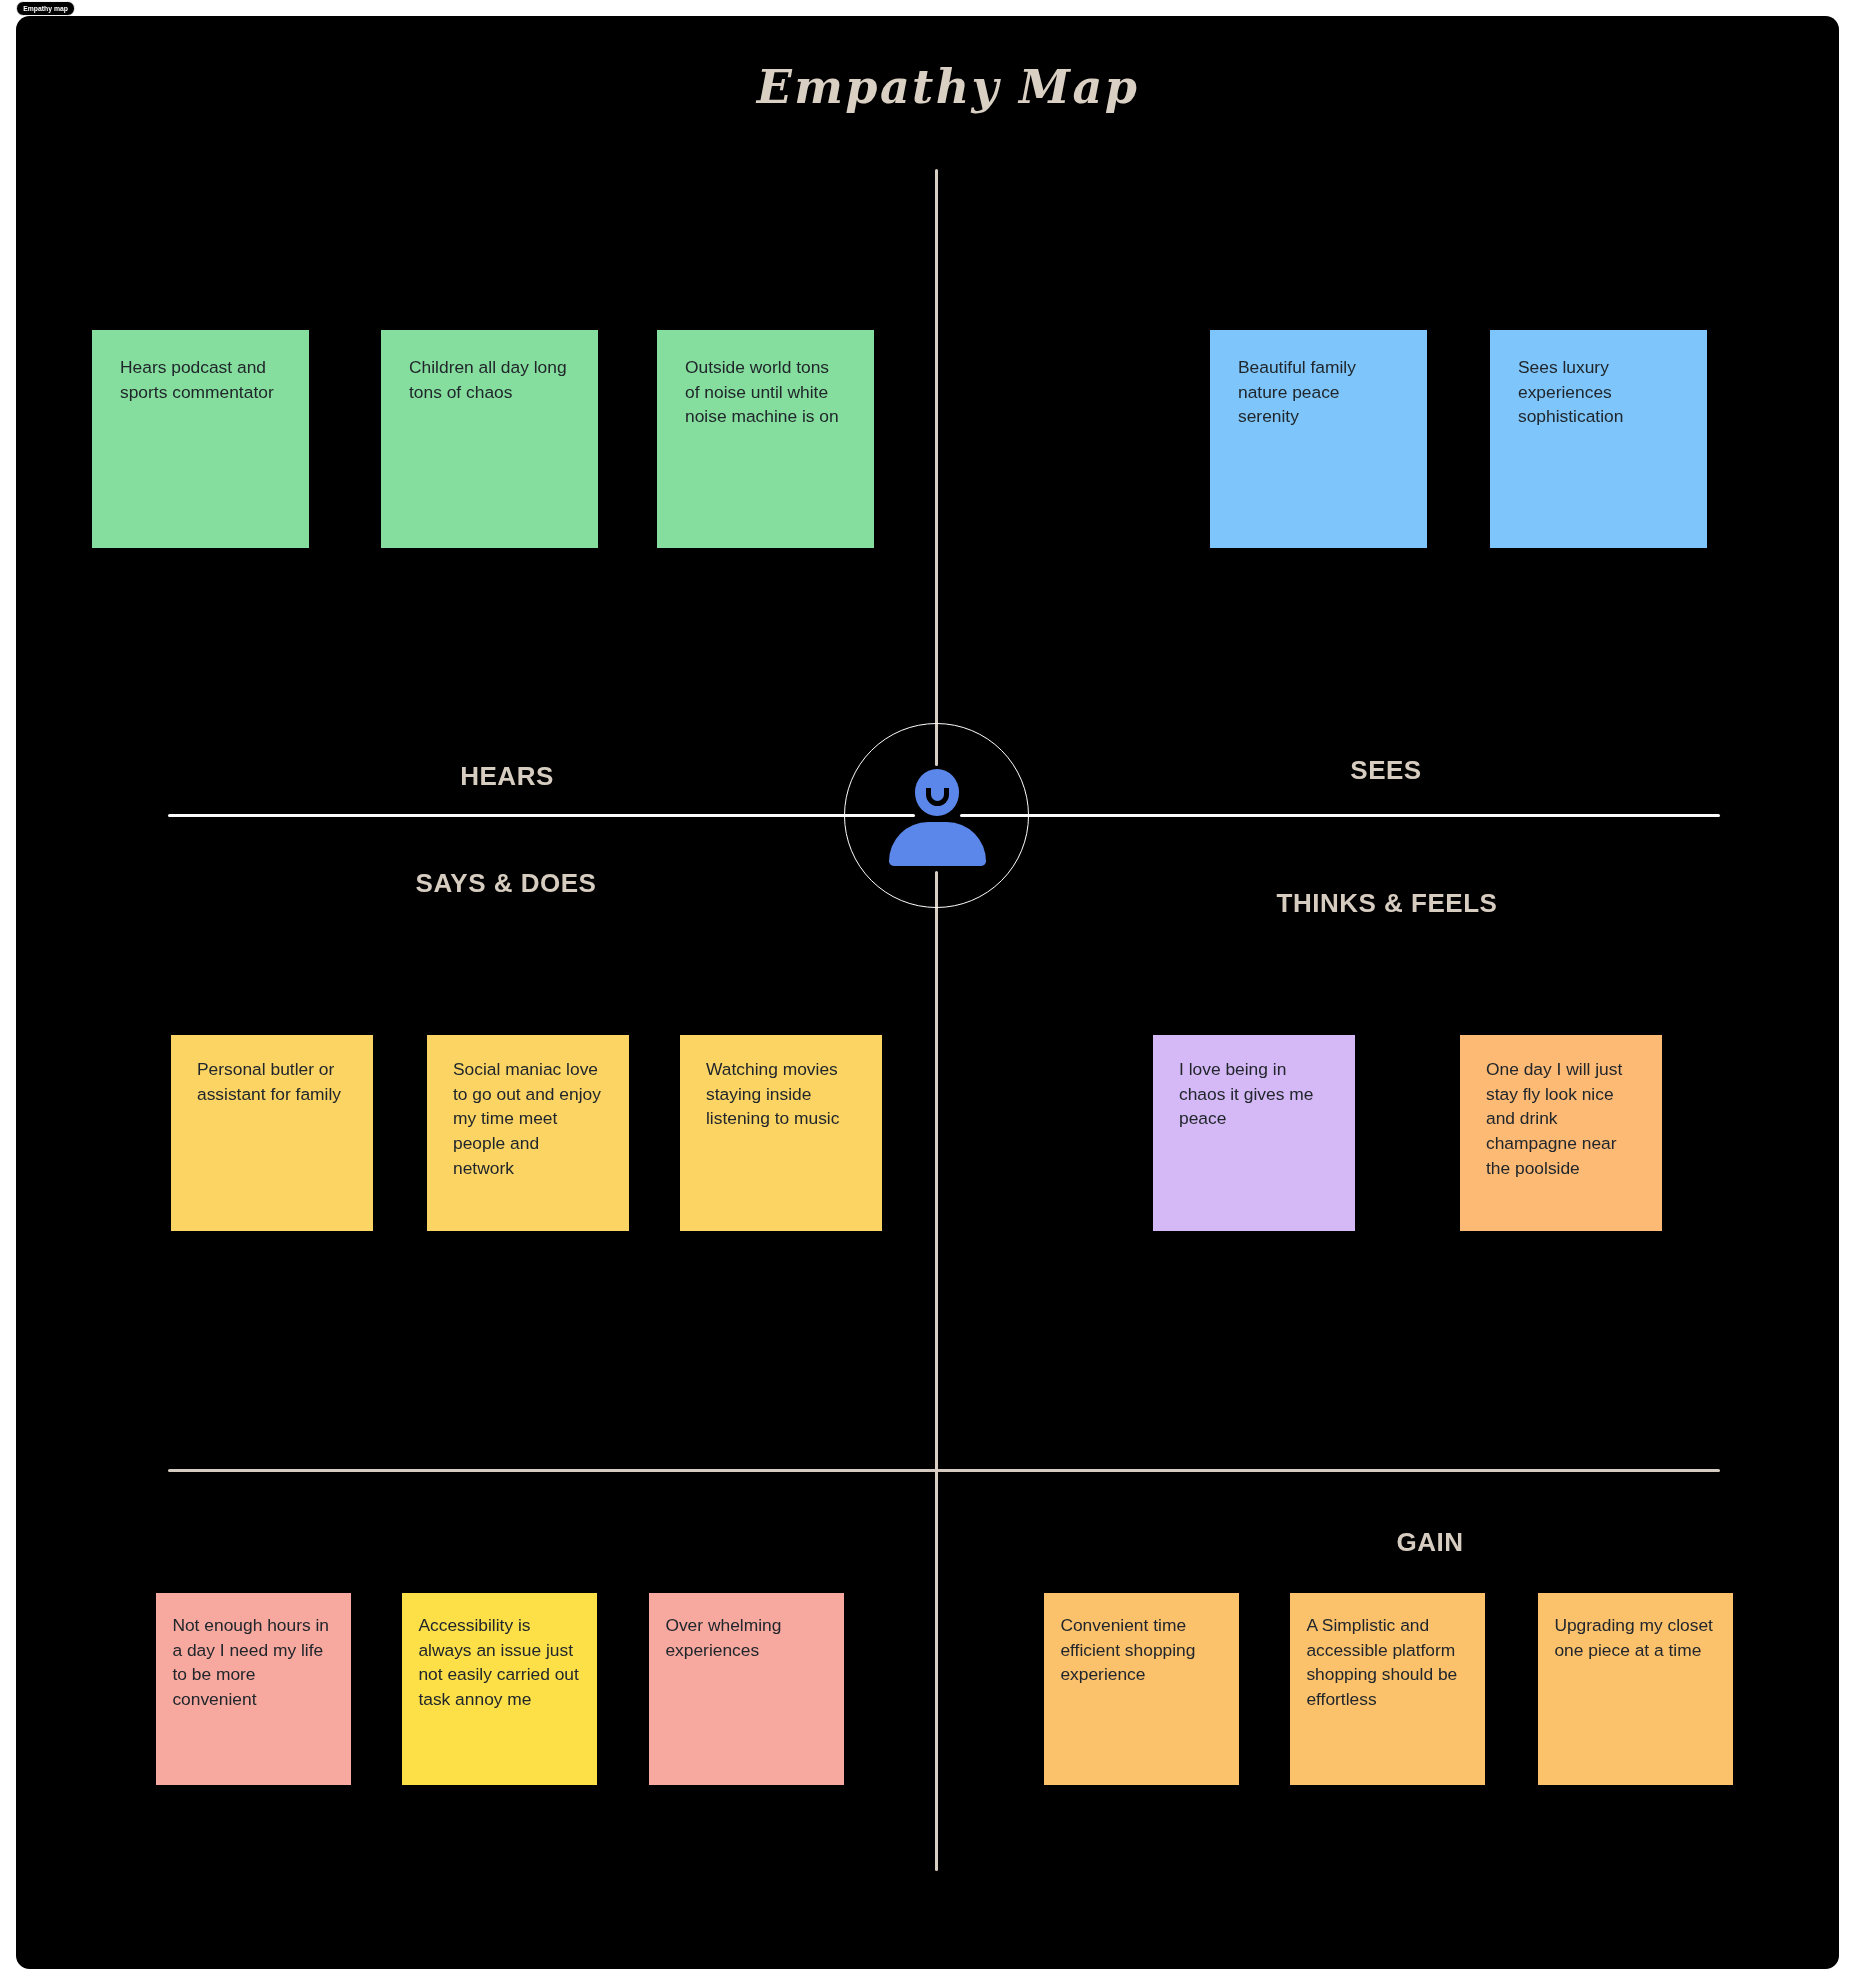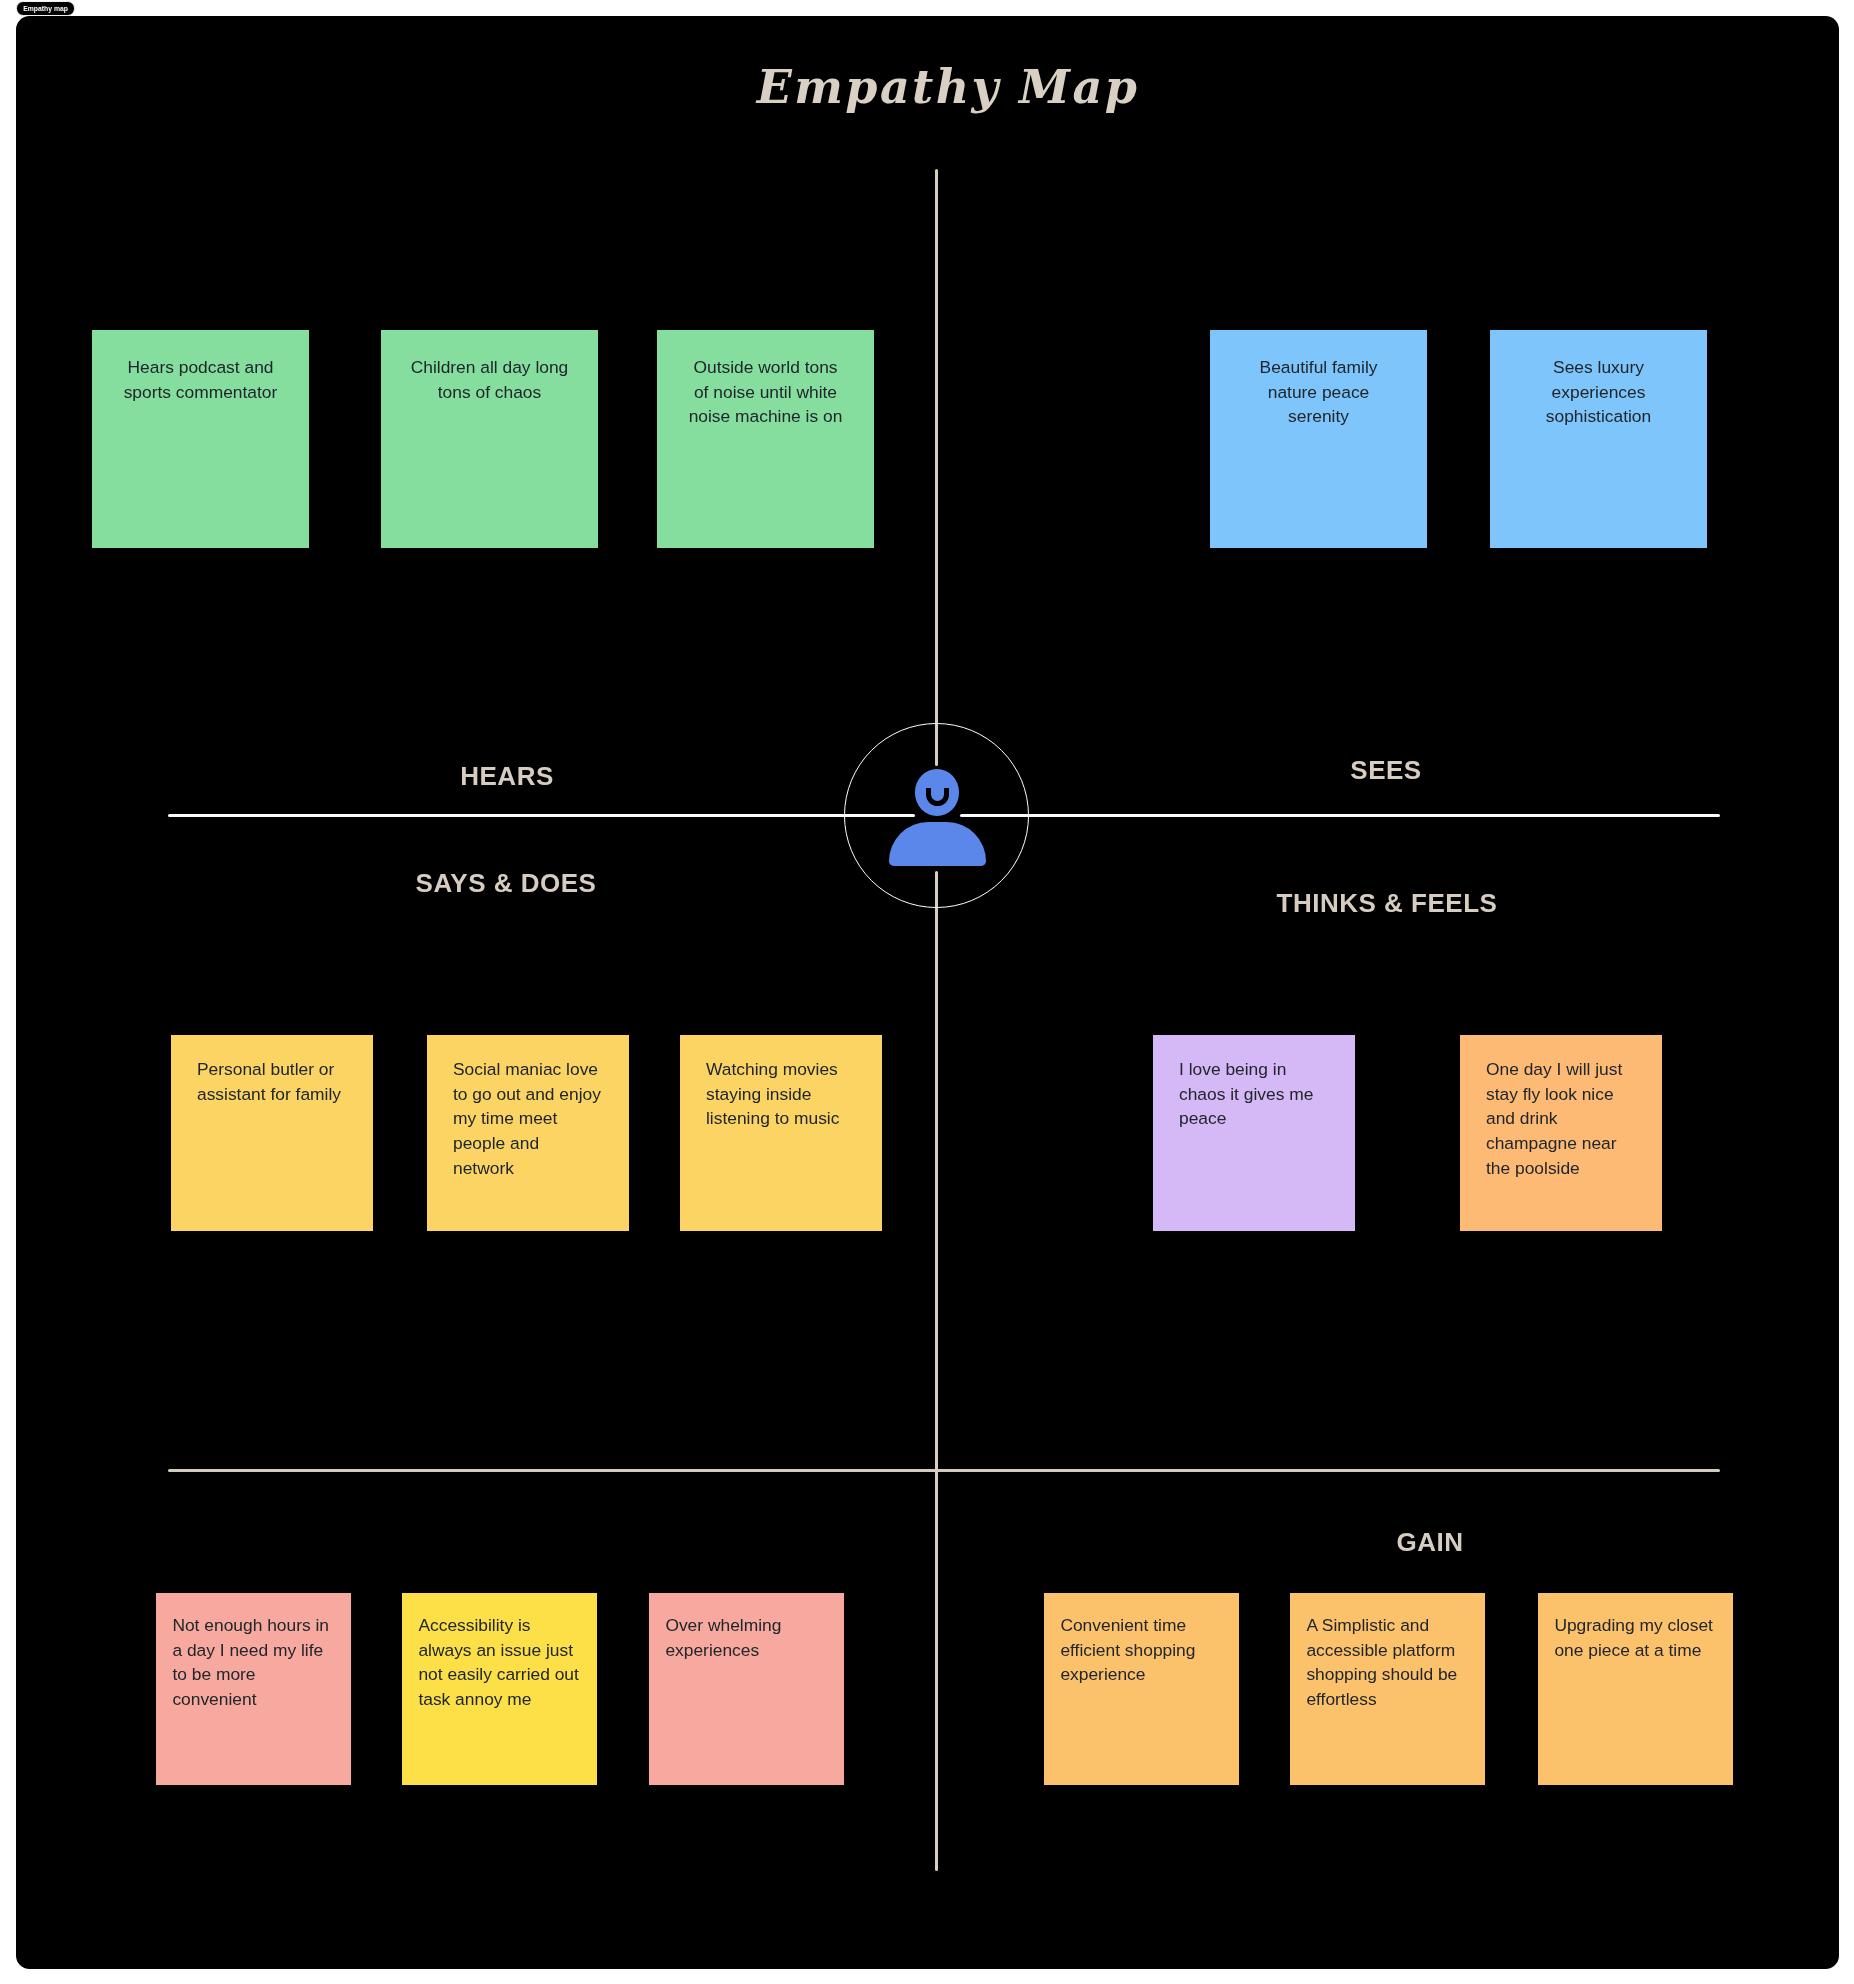--- a/index.html
+++ b/index.html
@@ -29,21 +29,21 @@
                  border:1.9px solid #ffffff;border-radius:50%;box-sizing:border-box;z-index:5;}
   .person-head{position:absolute;left:899px;top:753px;width:44px;height:47px;
                border-radius:22px/23px;z-index:6;}
   .person-smile{position:absolute;left:910px;top:772px;width:12.6px;height:12.6px;
                 border:5.3px solid #000;border-top:none;
                 border-radius:0 0 12.6px 12.6px;z-index:7;}
   .person-body{position:absolute;left:873px;top:806px;width:97px;height:44px;
                border-radius:48px 48px 5.8px 5.8px;z-index:6;}
   .note{position:absolute;box-sizing:border-box;color:#20262b;font-size:17.4px;line-height:1.42;
         overflow:hidden;}
-  .r1{width:217px;height:218px;top:314px;padding:25px 28px;text-align:center;}
+  .r1{width:217px;height:218px;top:314px;padding:25px 28px;}
   .r2{width:202px;height:196px;top:1019px;padding:22px 26px;}
   .r3{width:195px;height:192px;top:1577px;padding:20px 16.4px;}
 </style>
 </head>
 <body>
 
 <div id="page">
 
   <div class="board-tag">
     <span>Empathy map</span>

